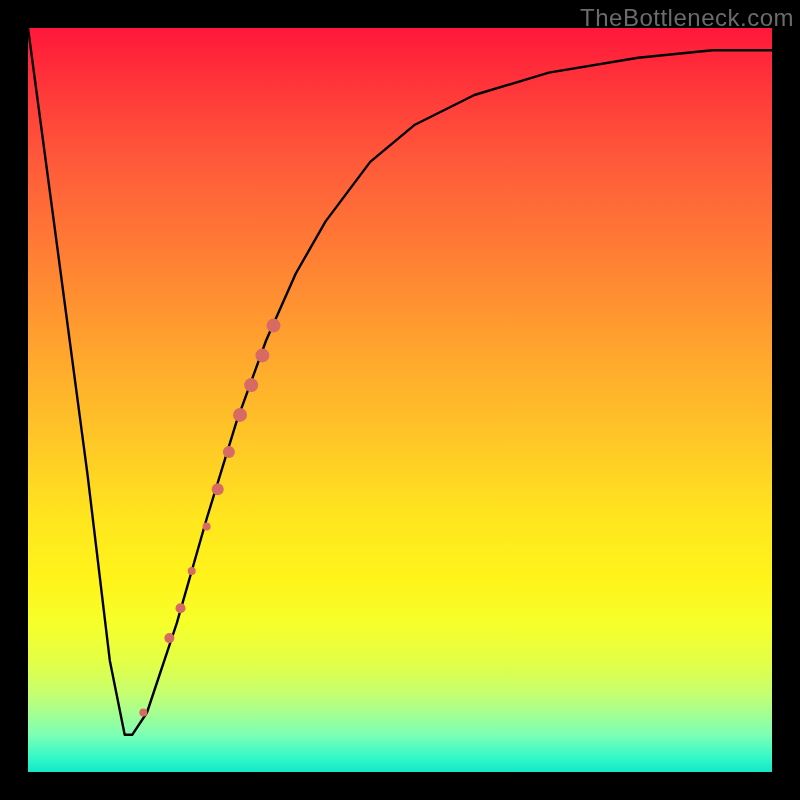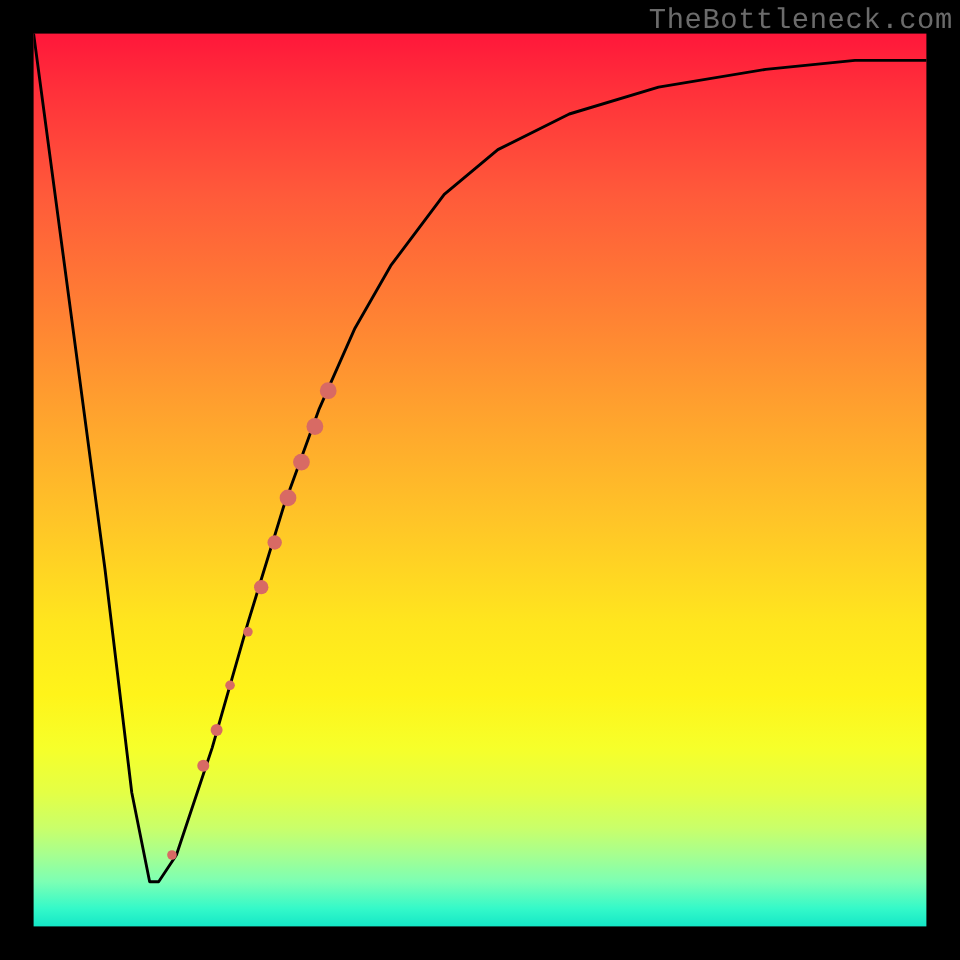--- a/index.html
+++ b/index.html
@@ -43,21 +43,21 @@
       #14e7c7 100%
     );
   }
   .watermark {
     position: absolute;
     top: 4px;
     right: 6px;
     font-size: 24px;
     letter-spacing: 0.5px;
     color: #6b6b6b;
-    font-family: Liberation Mono, monospace;
+    font-family: Liberation Sans, sans-serif;
     user-select: none;
   }
   svg.curve {
     position: absolute;
     left: 0;
     top: 0;
     width: 744px;
     height: 744px;
     pointer-events: none;
   }

